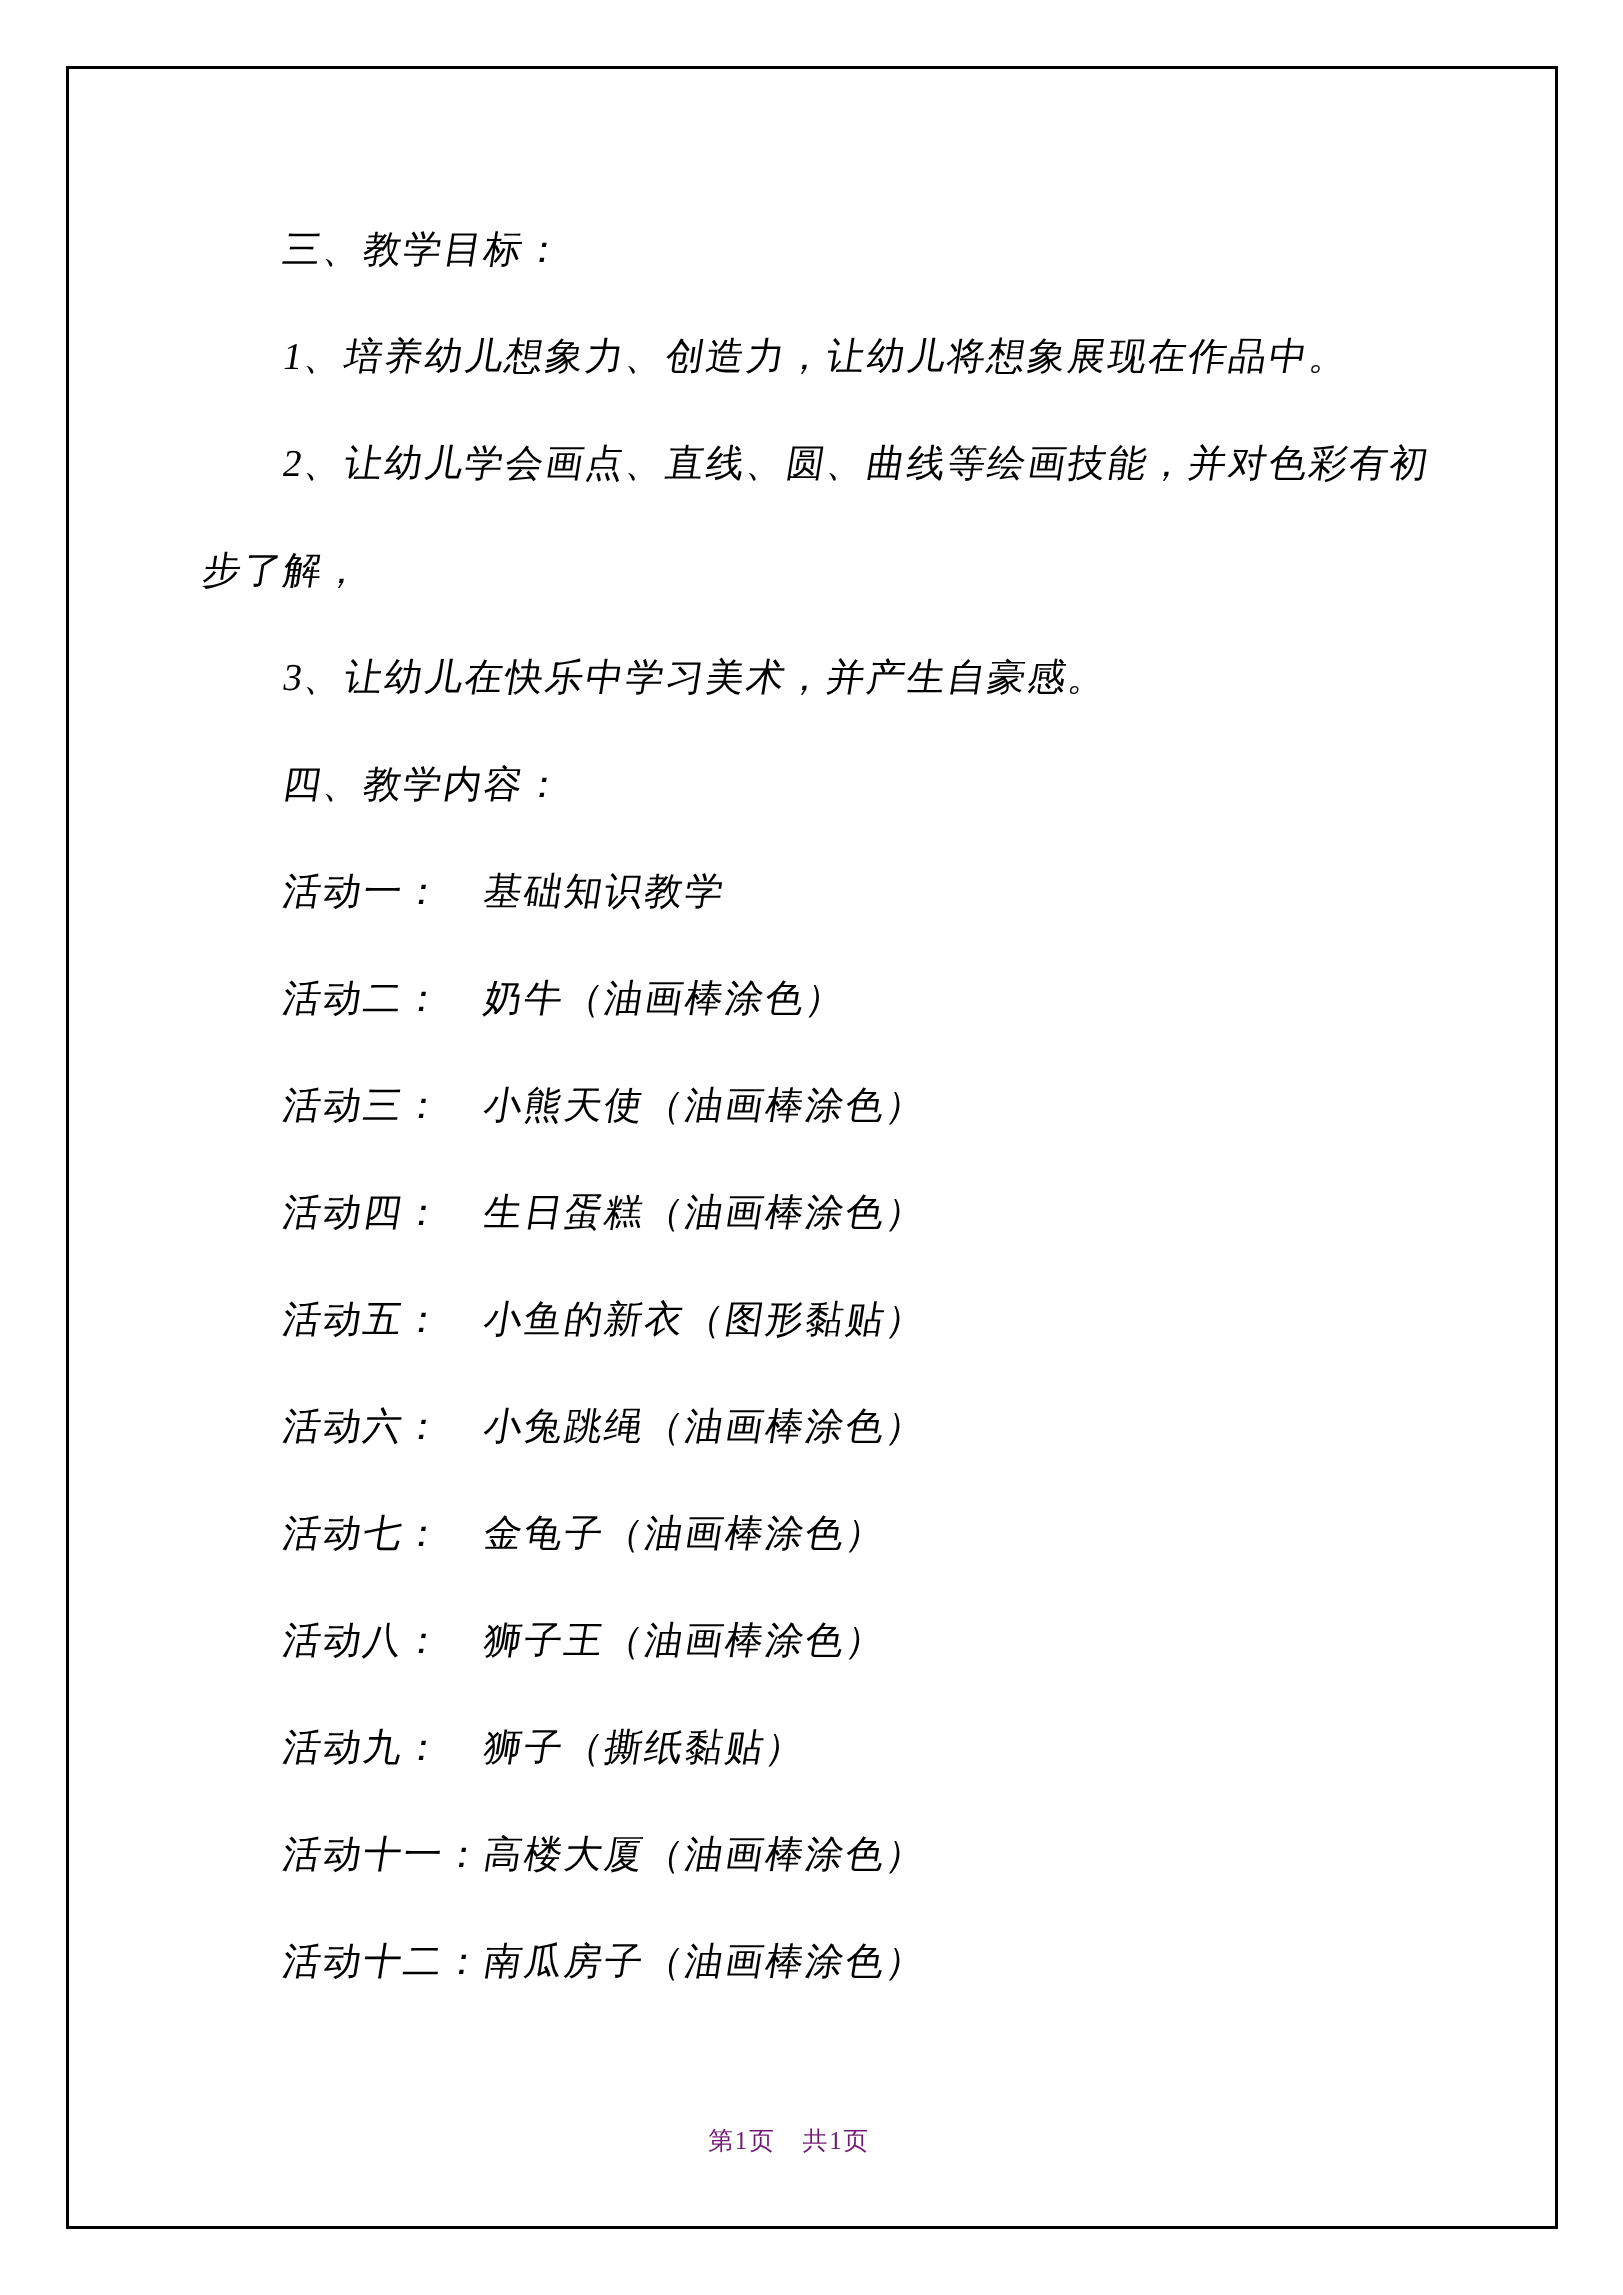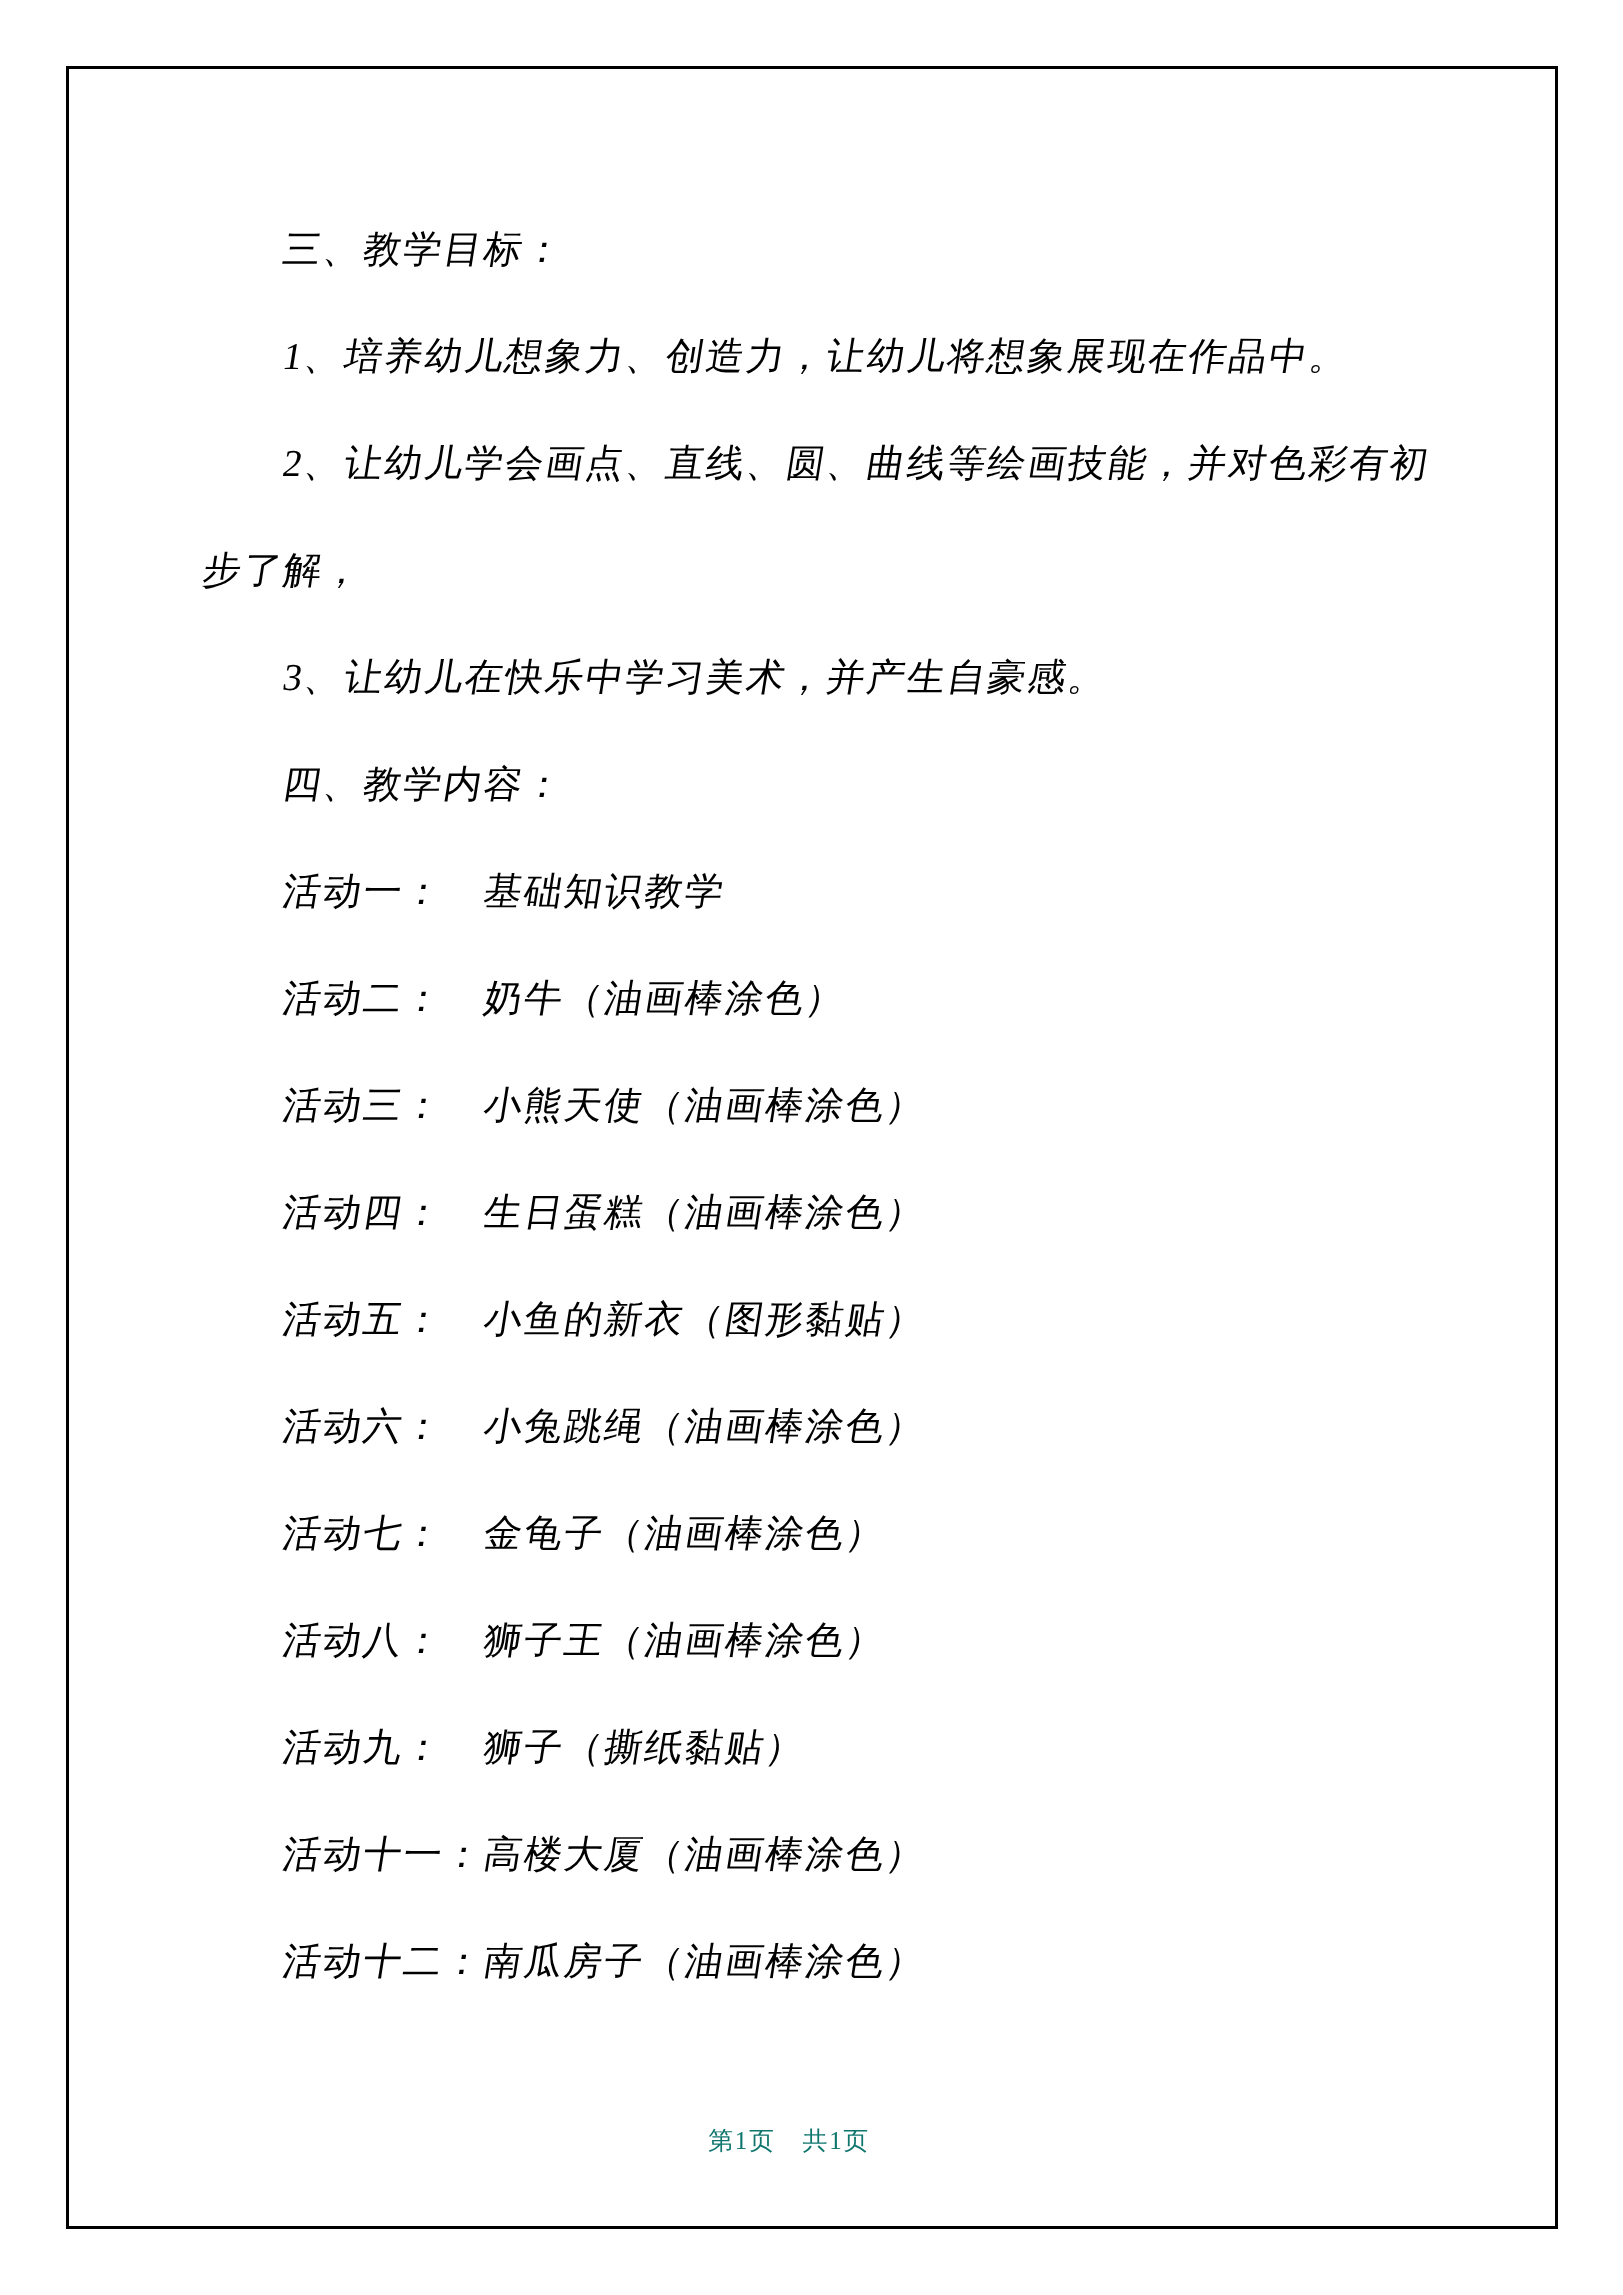--- a/index.html
+++ b/index.html
@@ -51,21 +51,21 @@
     position: absolute;
     left: 0;
     top: 2124px;
     width: 1623px;
     text-align: center;
     transform: translateX(-22.4px);
   }
   .page-footer .page-num {
     font-size: 25px;
     letter-spacing: 1.7px;
-    color: #0f766e;
+    color: #701a75;
     margin-top: 42px;
   }
 </style>
 </head>
 <body>
 
 <div class="page">
   <div class="page-border"></div>
 
   <div class="body-text" id="body-lines">

